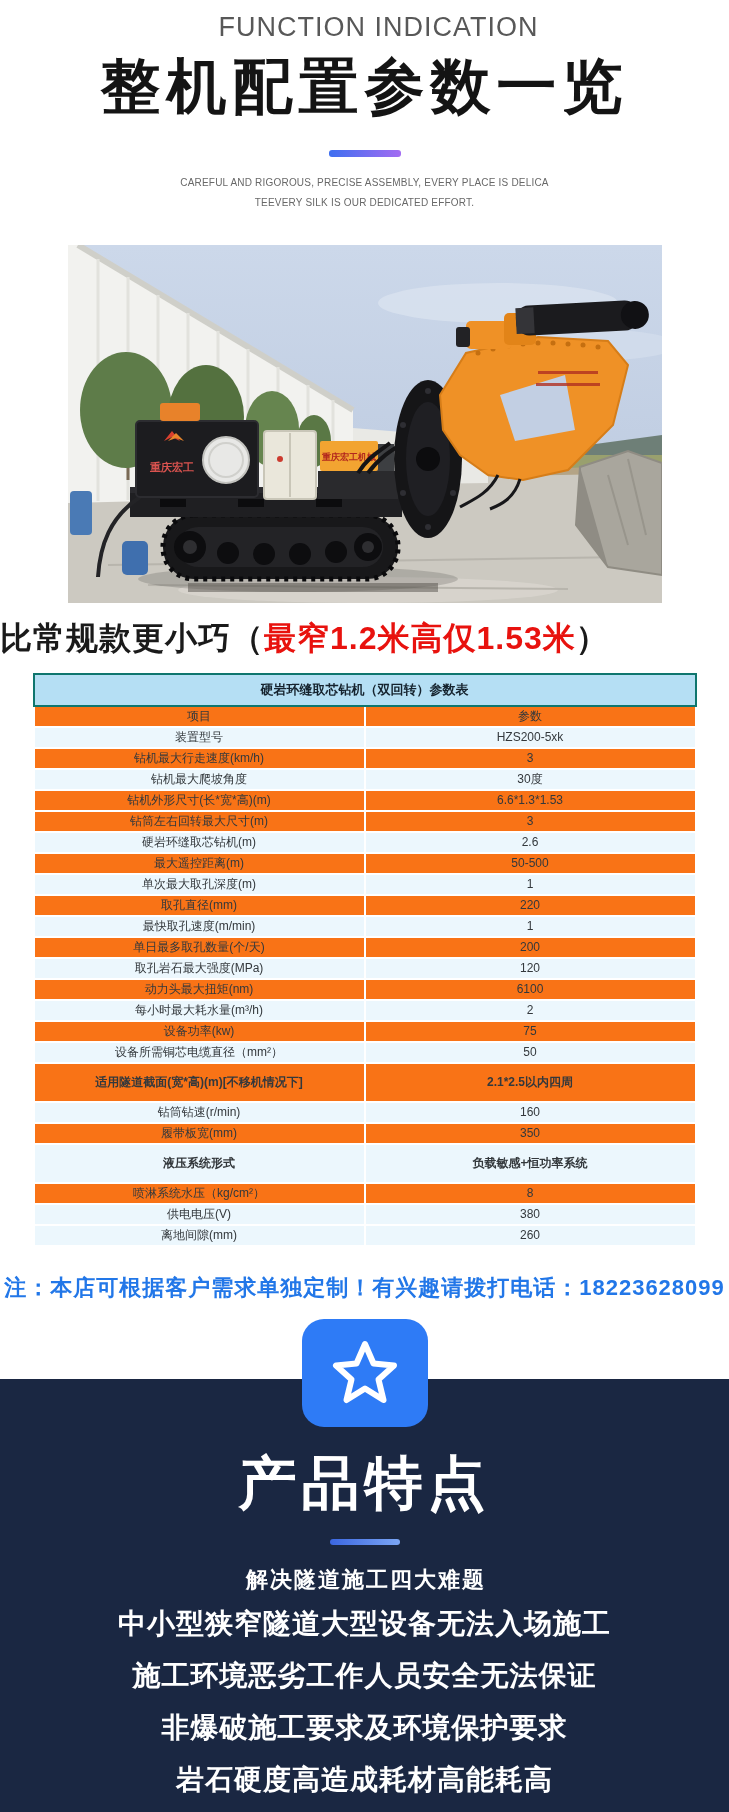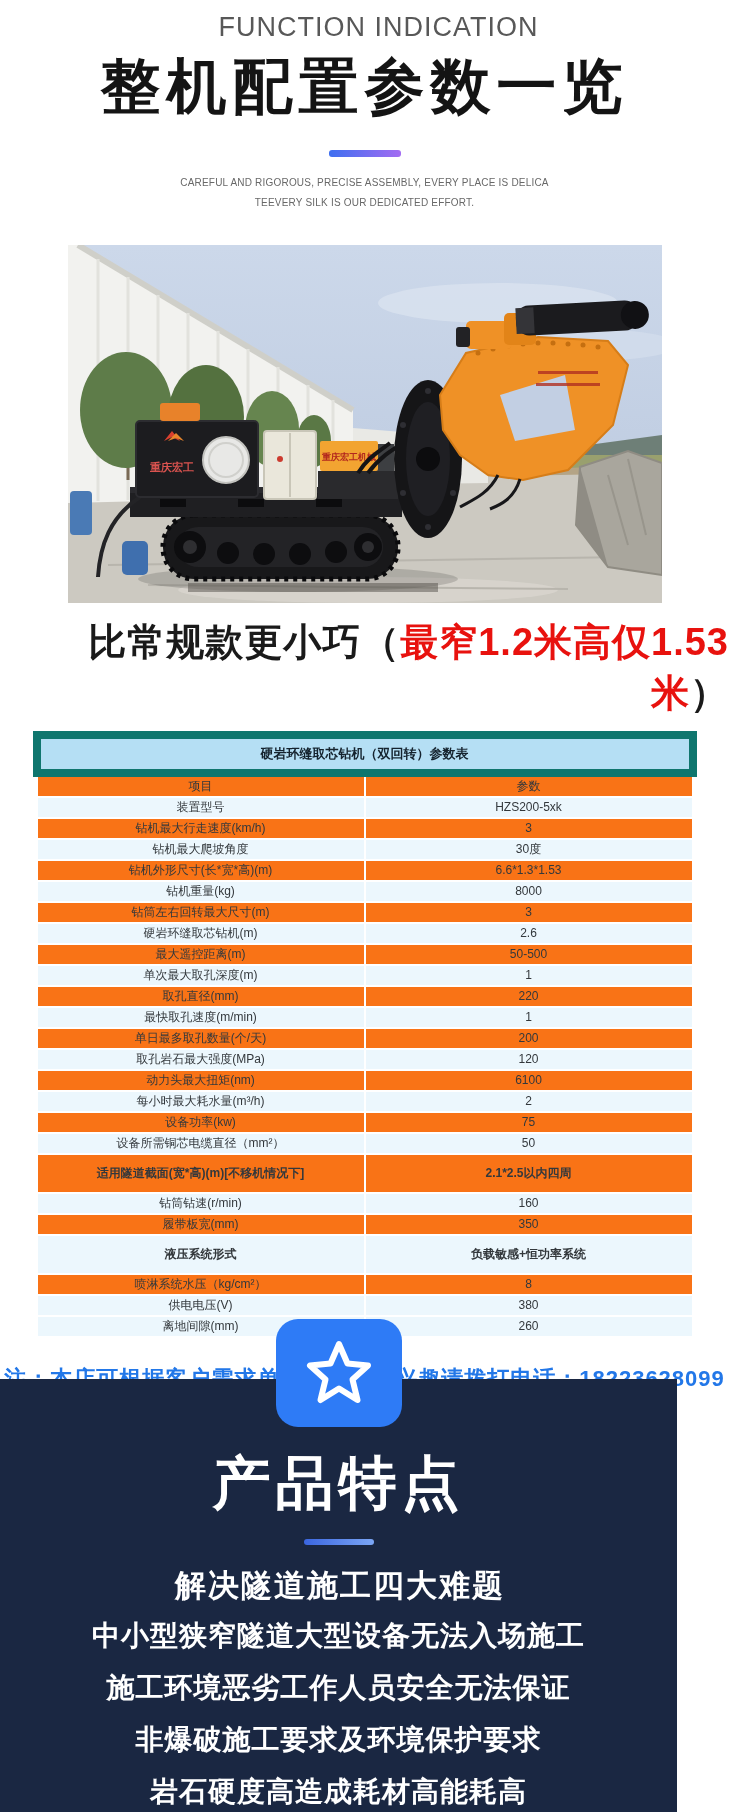--- a/index.html
+++ b/index.html
@@ -12,44 +12,44 @@
   .title{margin:4px 0 0 0;font-size:60px;font-weight:bold;color:#141414;letter-spacing:6px;}
   .grad-divider{width:72px;height:7px;border-radius:3px;margin:22px auto 16px auto;
     background:linear-gradient(90deg,#3e6ff0,#a36cf2);}
   .sub{margin:0;font-size:10px;line-height:20px;color:#686868;letter-spacing:.2px;}
 
   
   .photo{margin:32px auto 0 auto;width:594px;height:358px;overflow:hidden;background:#c7d3e6;}
   .photo svg{display:block;}
 
   
-  .highlight{margin-top:14px;text-align:right;font-size:38px;font-weight:600;color:#1a1a1a;letter-spacing:1px;padding-left:24px;}
+  .highlight{margin-top:14px;text-align:left;font-size:32px;font-weight:600;color:#1a1a1a;letter-spacing:1px;}
   .highlight .red{color:#e8120e;font-weight:bold;}
 
   
   table.spec{width:664px;margin:12px auto 0 auto;border-collapse:collapse;table-layout:fixed;}
-  table.spec th{background:#b5dff4;border:8px solid #0f766e;font-size:13px;font-weight:bold;color:#15232e;padding:6px 2px;}
+  table.spec th{background:#b5dff4;border:2px solid #0f766e;font-size:13px;font-weight:bold;color:#15232e;padding:6px 2px;}
   table.spec td{border:2px solid #fff;font-size:12px;color:#33383c;text-align:center;padding:3px 4px;line-height:13px;}
   table.spec tr.row-a td{background:#f97316;}
   table.spec tr.row-b td{background:#ecf7fd;}
   table.spec tr.tall td{padding:12px 4px;font-weight:bold;}
   table.spec td:first-child{width:50%;}
 
   
   .note{margin:26px 0 0 0;text-align:center;font-size:22px;font-weight:bold;color:#2277e8;letter-spacing:1px;}
 
   
-  .features{position:absolute;left:0;top:1379px;width:677px;height:433px;background:#1a2742;text-align:center;}
+  .features{position:absolute;left:0;top:1379px;width:729px;height:433px;background:#1a2742;text-align:center;}
   .star-tile{position:absolute;top:-60px;left:50%;transform:translateX(-50%);
     width:126px;height:108px;border-radius:22px;background:#2e7bf6;
     display:flex;align-items:center;justify-content:center;}
   .features h2{margin:0;padding-top:66px;font-size:58px;font-weight:bold;color:#ffffff;letter-spacing:5px;}
   .feat-divider{width:70px;height:6px;border-radius:3px;margin:16px auto 20px auto;
     background:linear-gradient(90deg,#3b66e0,#7ba6f5);}
-  .feat-headline{margin:0 0 10px 3px;font-size:31px;font-weight:bold;color:#ffffff;letter-spacing:2px;}
+  .feat-headline{margin:0 0 10px 3px;font-size:22px;font-weight:bold;color:#ffffff;letter-spacing:2px;}
   .feat-line{margin:0 0 14px 0;font-size:28px;font-weight:bold;color:#ffffff;letter-spacing:1px;}
 </style>
 </head>
 <body>
 
 <div class="page">
 
   <header class="hero">
     <div class="eyebrow">FUNCTION INDICATION</div>
     <h1 class="title">整机配置参数一览</h1>
@@ -225,24 +225,20 @@
           <td>钻机最大行走速度(km/h)</td>
           <td>3</td>
         </tr>
         <tr class="row-b">
           <td>钻机最大爬坡角度</td>
           <td>30度</td>
         </tr>
         <tr class="row-a">
           <td>钻机外形尺寸(长*宽*高)(m)</td>
           <td>6.6*1.3*1.53</td>
-        </tr>
-        <tr class="row-b">
-          <td>钻机重量(kg)</td>
-          <td>8000</td>
         </tr>
         <tr class="row-a">
           <td>钻筒左右回转最大尺寸(m)</td>
           <td>3</td>
         </tr>
         <tr class="row-b">
           <td>硬岩环缝取芯钻机(m)</td>
           <td>2.6</td>
         </tr>
         <tr class="row-a">

